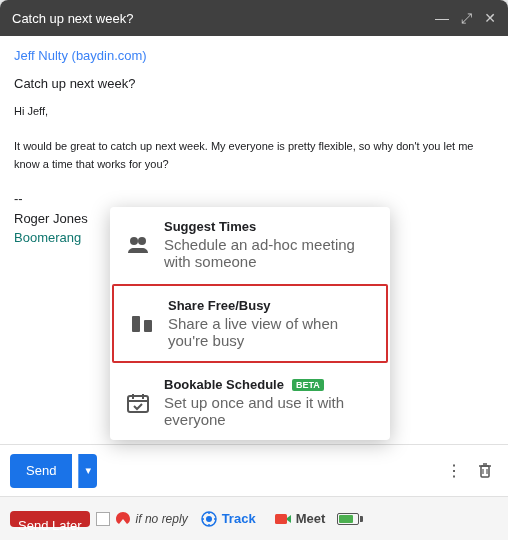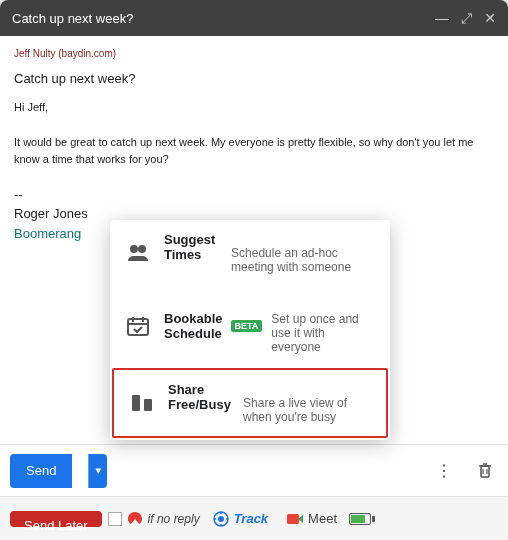--- a/index.html
+++ b/index.html
@@ -50,23 +50,23 @@
       font-size: 14px;
     }
     .email-body {
       flex: 1;
       padding: 10px 14px;
       overflow-y: auto;
       color: #202124;
       line-height: 1.5;
     }
     .from-line {
-      font-size: 10px;
+      font-size: 13px;
       margin-bottom: 8px;
-      color: #7f1d1d;
+      color: #3b82f6;
     }
     .subject-line {
       font-size: 13px;
       margin-bottom: 10px;
       color: #202124;
     }
     .body-text {
       font-size: 11px;
       color: #202124;
       line-height: 1.6;
@@ -108,41 +108,40 @@
     .menu-icon {
       width: 28px;
       height: 28px;
       display: flex;
       align-items: center;
       justify-content: center;
       flex-shrink: 0;
     }
     .menu-text {
       display: flex;
-      flex-direction: row;
-      gap: 9px;
+      flex-direction: column;
     }
     .menu-title {
       font-size: 13px;
       font-weight: 600;
       color: #202124;
     }
     .menu-subtitle {
-      font-size: 12px;
+      font-size: 15px;
       color: #666;
-      margin-top: 14px;
+      margin-top: 2px;
     }
     
     .bottom-toolbar {
       background: #fff;
       border-top: 1px solid #e0e0e0;
       padding: 8px 10px;
       display: flex;
       align-items: center;
-      gap: 16px;
+      gap: 6px;
       min-height: 52px;
     }
     .send-btn {
       background: #1a73e8;
       color: #fff;
       border: none;
       border-radius: 4px 0 0 4px;
       padding: 8px 16px;
       font-size: 13px;
       font-weight: 500;
@@ -180,21 +179,21 @@
       display: flex;
       align-items: center;
       gap: 6px;
       min-height: 44px;
     }
     .send-later-btn {
       background: #c62828;
       color: #fff;
       border: none;
       border-radius: 4px;
-      padding: 7px 14px;
+      padding: 7px 8px;
       font-size: 13px;
       font-weight: 500;
       cursor: pointer;
       height: 16px;
     }
     .checkbox-area {
       display: flex;
       align-items: center;
       gap: 4px;
       font-style: italic;
@@ -215,31 +214,30 @@
       display: flex;
       align-items: center;
       gap: 4px;
       background: none;
       border: none;
       cursor: pointer;
       font-size: 13px;
       font-weight: 600;
       color: #1a73e8;
       padding: 4px 6px;
-      font-style: italic;
     }
     .meet-btn {
       display: flex;
       align-items: center;
       gap: 4px;
       background: none;
       border: none;
       cursor: pointer;
       font-size: 13px;
-      font-weight: 400;
+      font-weight: 700;
       color: #444;
       padding: 4px 6px;
     }
     .battery-icon {
       display: flex;
       align-items: center;
       gap: 1px;
     }
     .battery-bar {
       width: 22px;
@@ -308,52 +306,52 @@
       <div class="menu-icon">
         <svg width="24" height="20" viewBox="0 0 24 20" fill="none">
           <circle cx="8" cy="6" r="4" fill="#555"></circle>
           <circle cx="16" cy="6" r="4" fill="#555"></circle>
           <path d="M2 18c0-3 2.7-5 6-5h8c3.3 0 6 2 6 5" fill="#555"></path>
         </svg>
       </div>
       <div class="menu-text">
         <span class="menu-title">Suggest Times</span>
         <span class="menu-subtitle">Schedule an ad-hoc meeting with someone</span>
+      </div>
+    </div>
+
+    <div class="menu-item selected">
+      <div class="menu-icon">
+        <svg width="24" height="20" viewBox="0 0 24 20" fill="none">
+          <rect x="2" y="2" width="8" height="16" rx="1" fill="#555"></rect>
+          <rect x="14" y="6" width="8" height="12" rx="1" fill="#555"></rect>
+        </svg>
+      </div>
+      <div class="menu-text">
+        <span class="menu-title">Share Free/Busy</span>
+        <span class="menu-subtitle">Share a live view of when you're busy</span>
       </div>
     </div>
 
     <div class="menu-item">
       <div class="menu-icon">
         <svg width="24" height="20" viewBox="0 0 24 20" fill="none">
           <rect x="2" y="3" width="20" height="16" rx="2" stroke="#555" stroke-width="2" fill="none"></rect>
           <line x1="2" y1="8" x2="22" y2="8" stroke="#555" stroke-width="2"></line>
           <line x1="7" y1="1" x2="7" y2="6" stroke="#555" stroke-width="2"></line>
           <line x1="17" y1="1" x2="17" y2="6" stroke="#555" stroke-width="2"></line>
           <path d="M8 13 L11 16 L16 11" stroke="#555" stroke-width="2" fill="none"></path>
         </svg>
       </div>
       <div class="menu-text">
         <div style="display:flex;align-items:center;gap:4px;">
           <span class="menu-title">Bookable Schedule</span>
           <span class="beta-badge">BETA</span>
         </div>
         <span class="menu-subtitle">Set up once and use it with everyone</span>
-      </div>
-    </div>
-
-    <div class="menu-item selected">
-      <div class="menu-icon">
-        <svg width="24" height="20" viewBox="0 0 24 20" fill="none">
-          <rect x="2" y="2" width="8" height="16" rx="1" fill="#555"></rect>
-          <rect x="14" y="6" width="8" height="12" rx="1" fill="#555"></rect>
-        </svg>
-      </div>
-      <div class="menu-text">
-        <span class="menu-title">Share Free/Busy</span>
-        <span class="menu-subtitle">Share a live view of when you're busy</span>
       </div>
     </div>
   </div>
 
   <div class="bottom-toolbar">
     <button class="send-btn">Send</button>
     <button class="send-dropdown-btn">▾</button>
     <div class="toolbar-spacer"></div>
     <button class="toolbar-icon-btn">⋮</button>
     <button class="toolbar-icon-btn">

